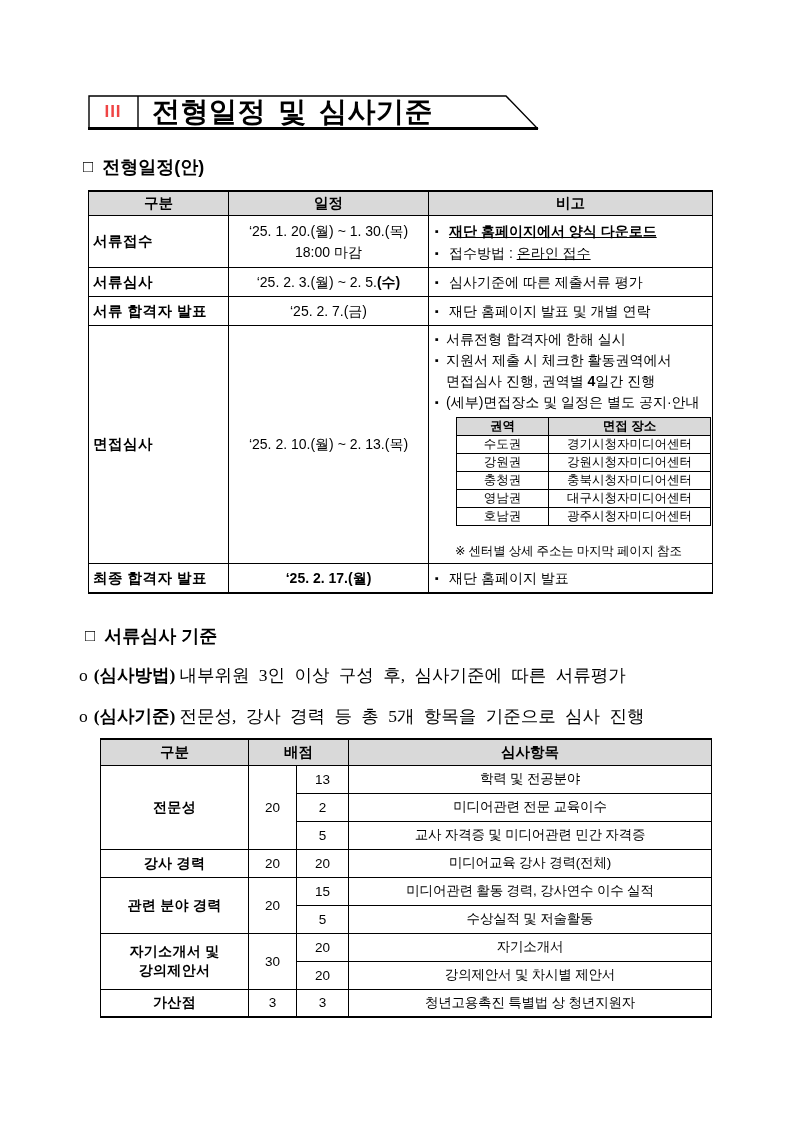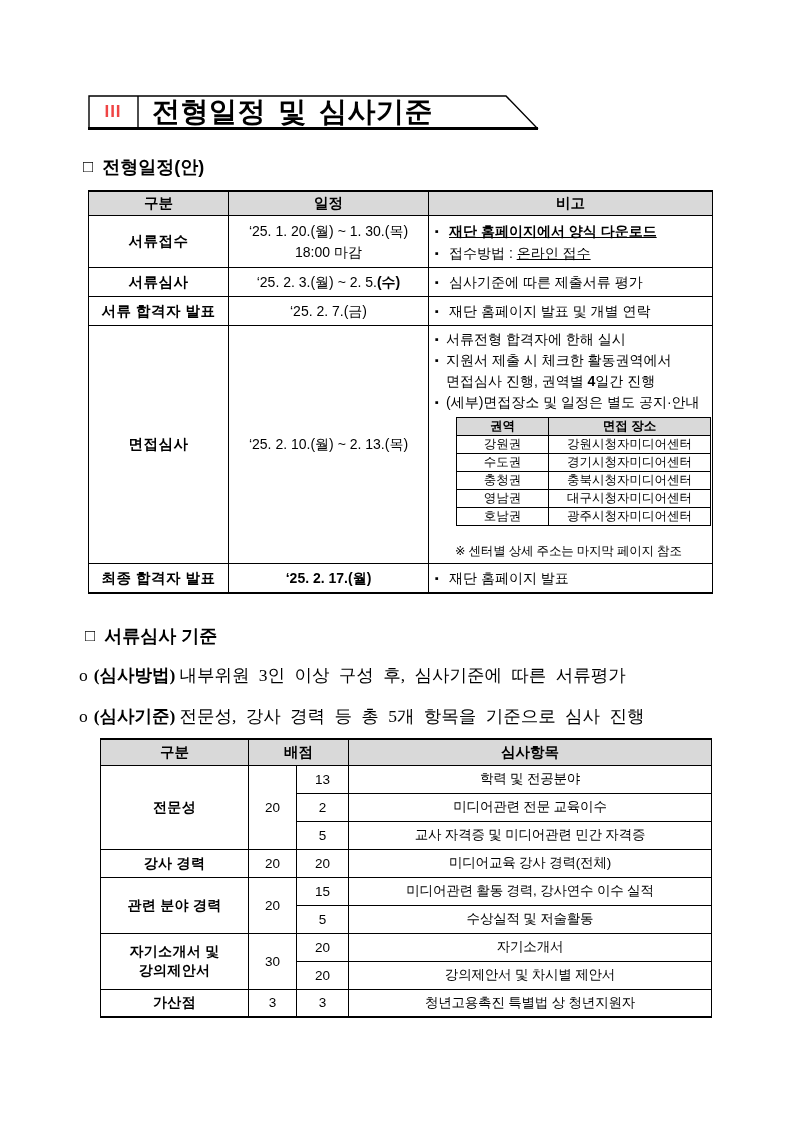--- a/index.html
+++ b/index.html
@@ -59,21 +59,21 @@
     background: #d9d9d9;
     font-size: 14.5px; font-weight: bold; text-align: center;
   }
 
   
   .schedule-table-wrap { position: absolute; left: 88px; top: 190px; }
   .schedule-table { width: 624px; }
   .schedule-table th { height: 24px; }
   .schedule-table td { font-size: 14px; }
   .schedule-table td.cat {
-    font-weight: bold; text-align: center; font-size: 14.5px;
+    font-weight: bold; text-align: left; font-size: 14.5px;
     letter-spacing: 0.5px;
   }
   .schedule-table td.sched { text-align: center; line-height: 21px; }
   .schedule-table td.note { padding: 3px 6px; }
   .r-apply td { height: 52px; }
   .r-review td, .r-final td { height: 27px; }
   .r-result td { height: 26px; }
   .bullet-line { display: flex; line-height: 22px; }
   .bullet-line .blt { width: 14px; flex: 0 0 14px; text-align: left; font-size: 11px; line-height: 22px; }
   .tight .bullet-line { line-height: 21px; }
@@ -193,26 +193,26 @@
                   <col style="width:162px">
                 </colgroup>
               <thead>
                 <tr>
                   <th>권역</th>
                   <th>면접 장소</th>
                 </tr>
               </thead>
               <tbody>
                 <tr>
+                  <td>수도권</td>
+                  <td>경기시청자미디어센터</td>
+                </tr>
+                <tr>
                   <td>강원권</td>
                   <td>강원시청자미디어센터</td>
-                </tr>
-                <tr>
-                  <td>수도권</td>
-                  <td>경기시청자미디어센터</td>
                 </tr>
                 <tr>
                   <td>충청권</td>
                   <td>충북시청자미디어센터</td>
                 </tr>
                 <tr>
                   <td>영남권</td>
                   <td>대구시청자미디어센터</td>
                 </tr>
                 <tr>

